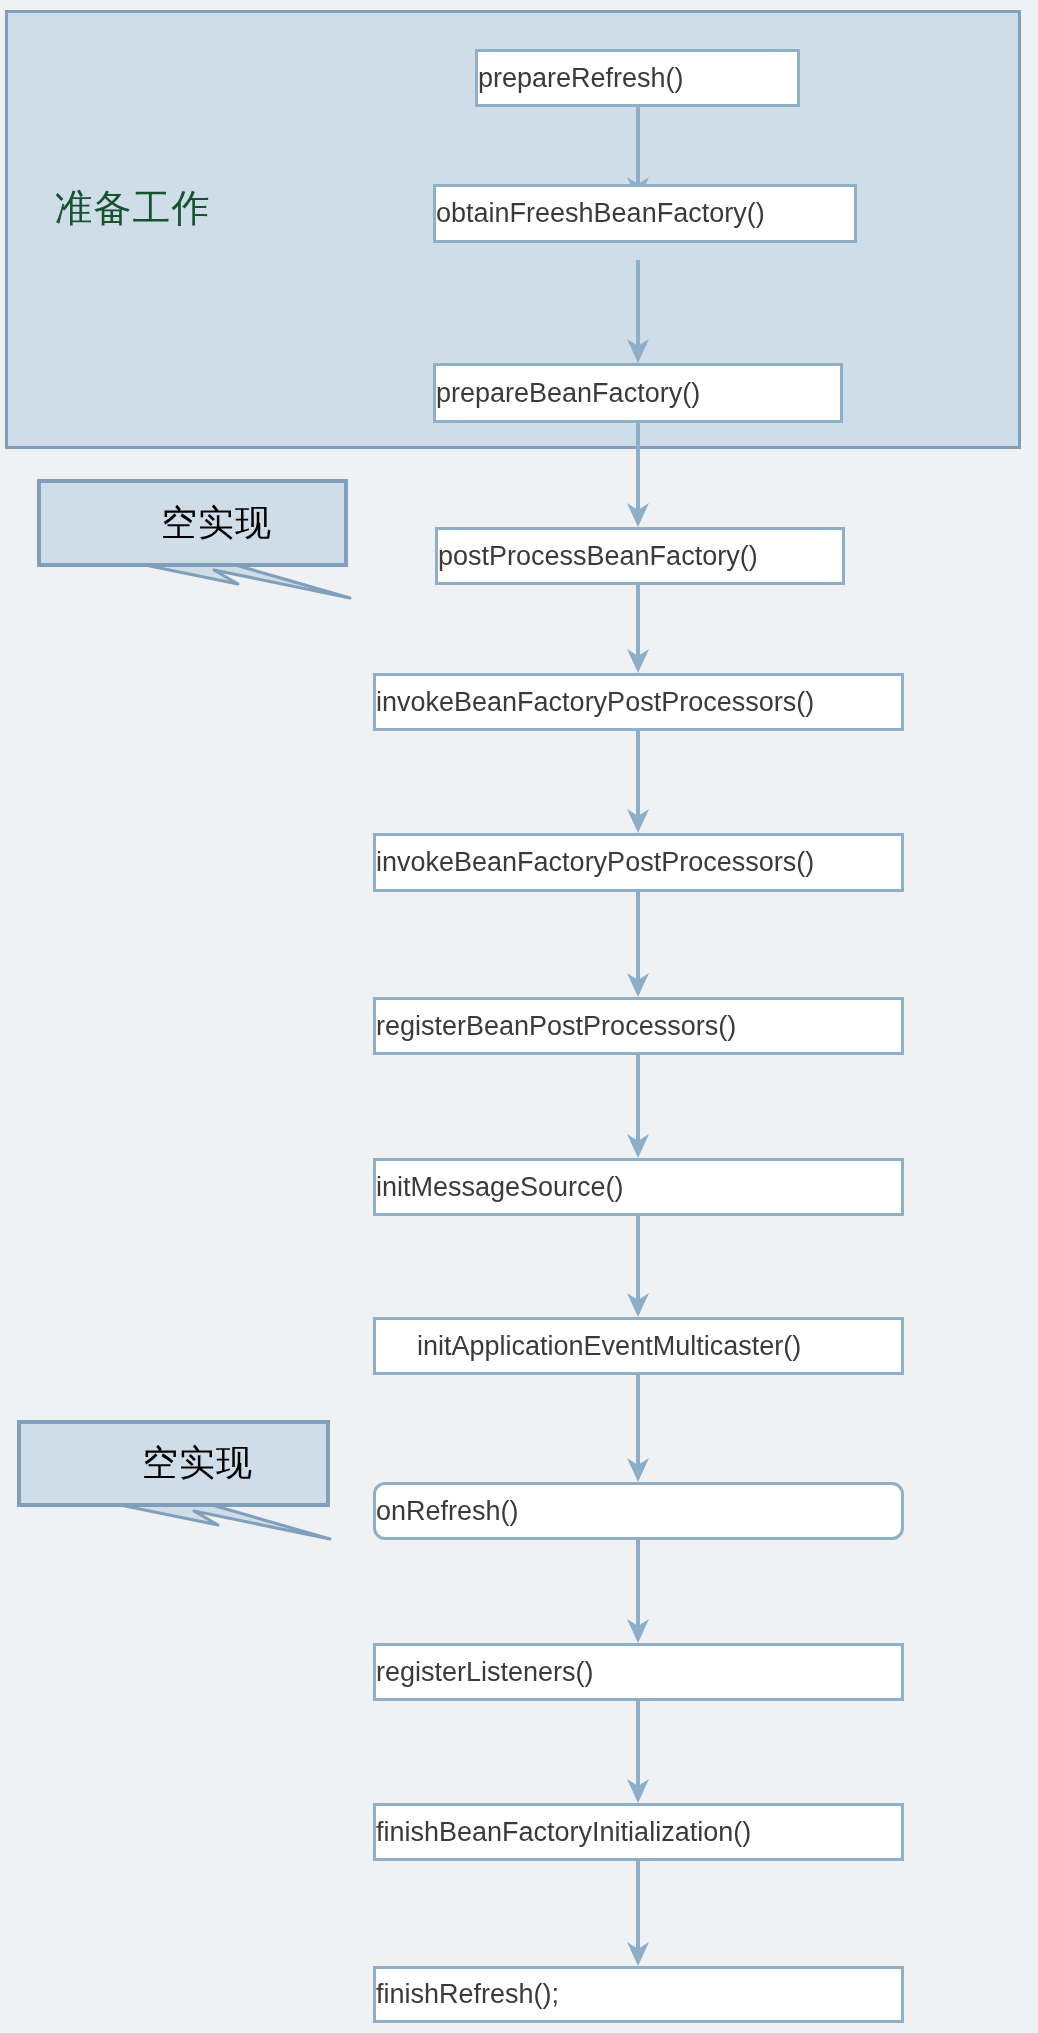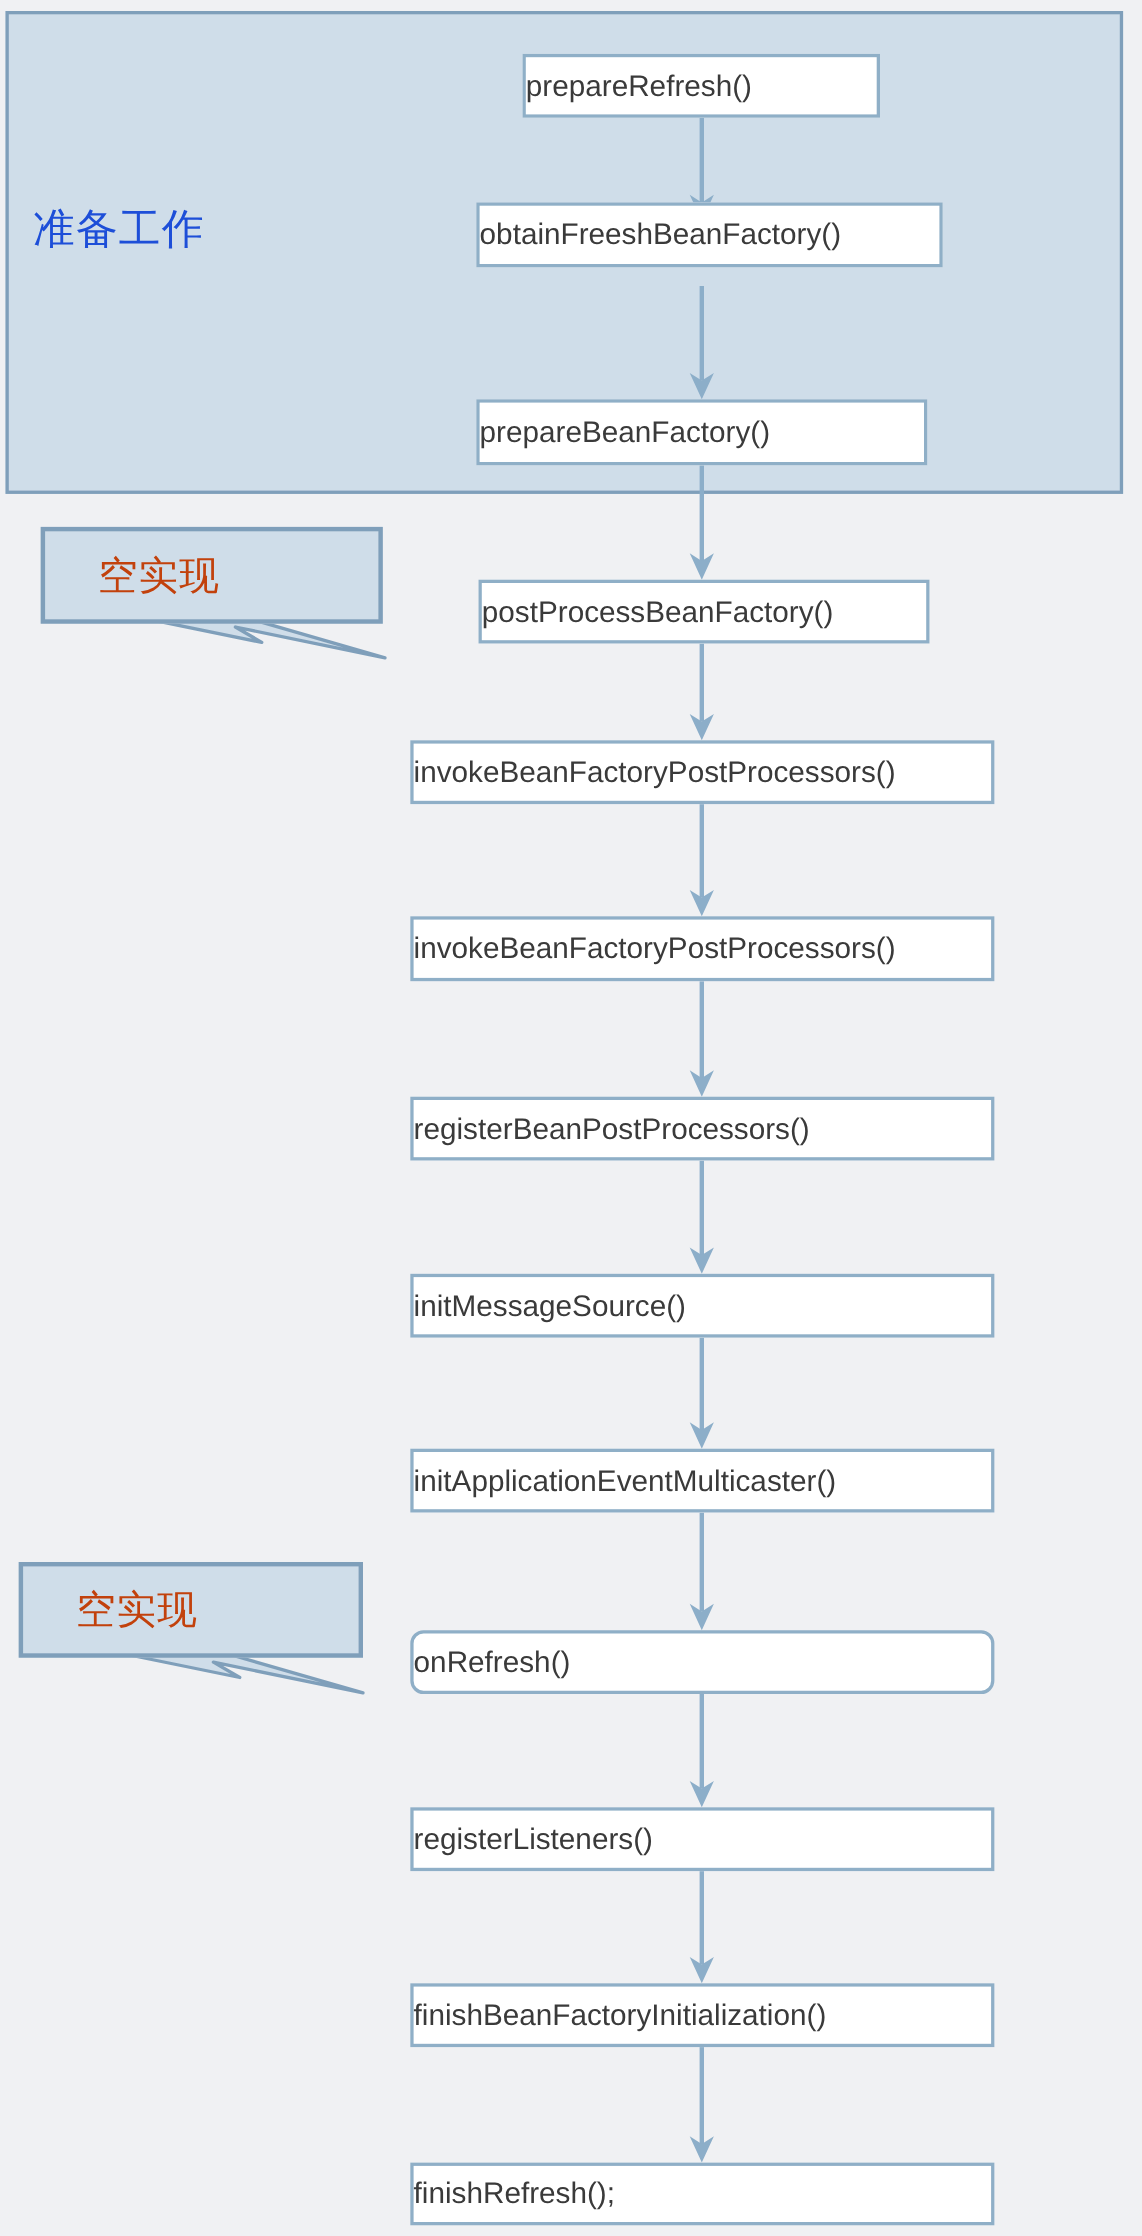--- a/index.html
+++ b/index.html
@@ -23,22 +23,23 @@
     height: 439px;
     box-sizing: border-box;
     background: #cfdde9;
     border: 3px solid #7f9fba;
   }
   .group-label {
     position: absolute;
     left: 30px;
     top: 183px;
     width: 205px;
+    text-align: center;
     font-size: 38px;
-    color: #1d4ed8;
+    color: #14532d;
     letter-spacing: 1px;
   }
   .node {
     position: absolute;
     box-sizing: border-box;
     background: #ffffff;
     border: 3px solid #8fafc7;
     display: flex;
     align-items: center;
     justify-content: flex-start;
@@ -47,35 +48,35 @@
     white-space: nowrap;
   }
   .n0  { left: 475px; top: 49px;   width: 325px; height: 58px; }
   .n1  { left: 433px; top: 184px;  width: 424px; height: 59px; }
   .n2  { left: 433px; top: 363px;  width: 410px; height: 60px; }
   .n3  { left: 435px; top: 527px;  width: 410px; height: 58px; }
   .n4  { left: 373px; top: 673px;  width: 531px; height: 58px; }
   .n5  { left: 373px; top: 833px;  width: 531px; height: 59px; }
   .n6  { left: 373px; top: 997px;  width: 531px; height: 58px; }
   .n7  { left: 373px; top: 1158px; width: 531px; height: 58px; }
-  .n8  { left: 373px; top: 1317px; width: 531px; height: 58px; }
+  .n8  { left: 373px; top: 1317px; width: 531px; height: 58px; padding-left: 41px; }
   .n9  { left: 373px; top: 1482px; width: 531px; height: 58px; border-radius: 12px; }
   .n10 { left: 373px; top: 1643px; width: 531px; height: 58px; }
   .n11 { left: 373px; top: 1803px; width: 531px; height: 58px; }
   .n12 { left: 373px; top: 1966px; width: 531px; height: 57px; }
   .callout {
     position: absolute;
     box-sizing: border-box;
     background: #cfdde9;
     border: 4px solid #7f9fba;
     display: flex;
     align-items: center;
-    justify-content: flex-start;
+    justify-content: center;
     font-size: 36px;
-    color: #c2410c;
+    color: #000000;
     letter-spacing: 1px;
     padding-left: 48px;
   }
   .c0 { left: 37px; top: 479px; width: 311px; height: 88px; }
   .c1 { left: 17px; top: 1420px; width: 313px; height: 87px; }
   .overlay {
     position: absolute;
     left: 0; top: 0;
     width: 1038px;
     height: 2033px;

